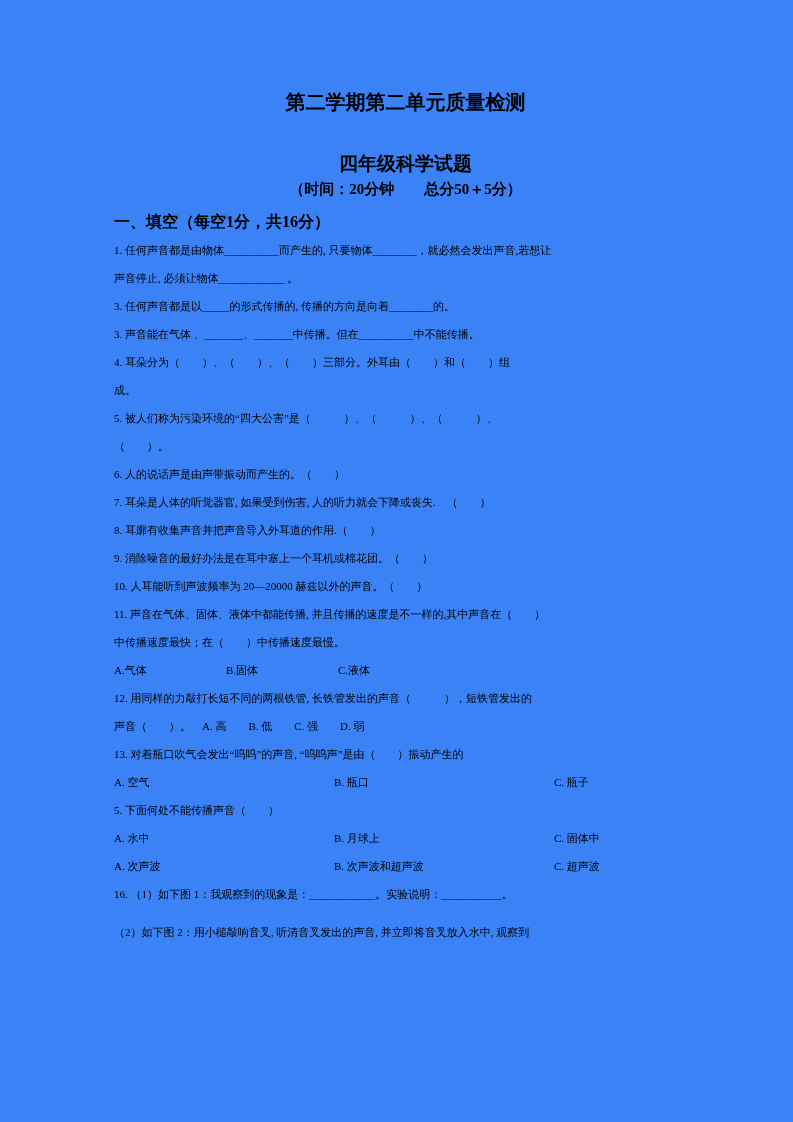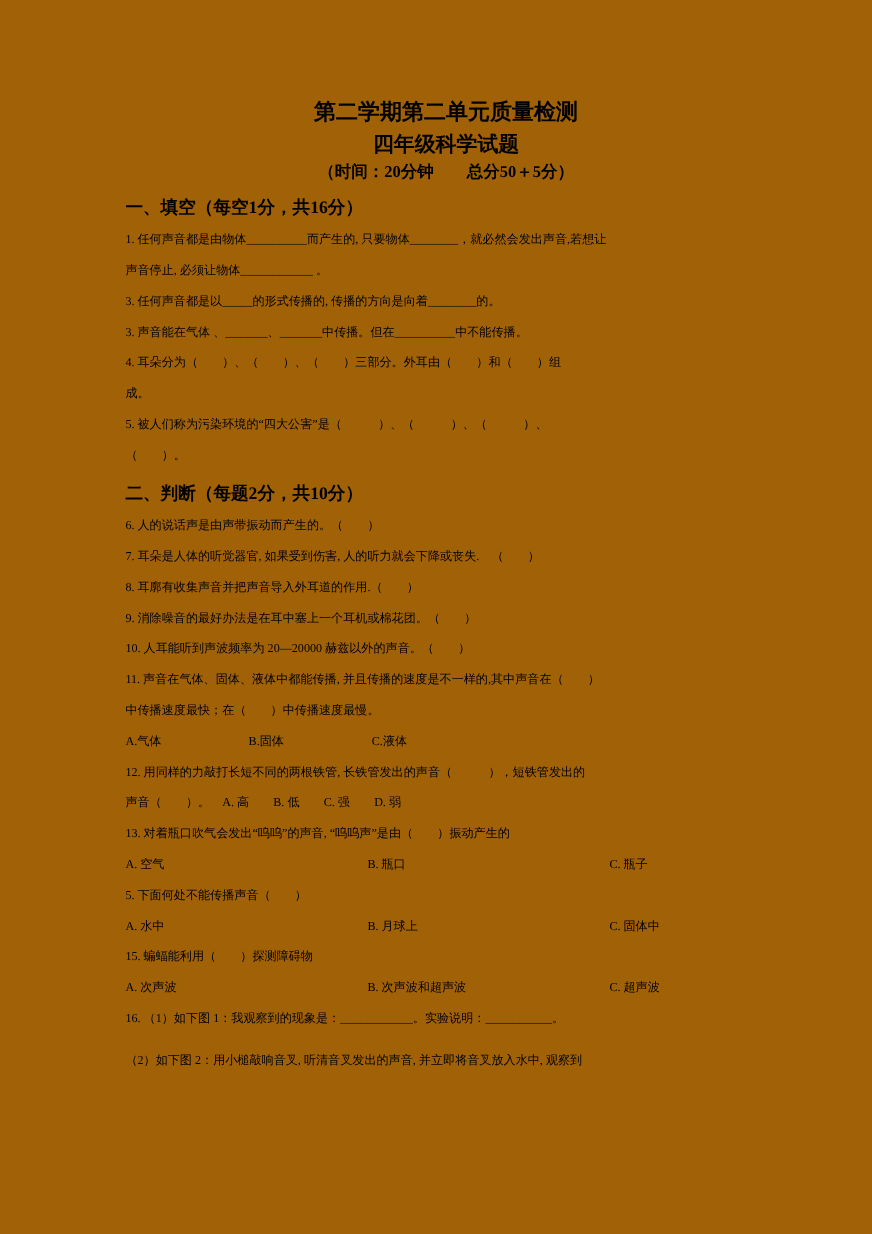--- a/index.html
+++ b/index.html
@@ -8,34 +8,34 @@
     width: 793px;
     height: 1122px;
     color: #000000;
     font-family: "Liberation Serif", "DejaVu Serif", serif;
     overflow: hidden;
   }
   .page {
     width: 793px;
     height: 1122px;
     padding: 88px 96px 0 114px;
-    background: #a16207;
+    background: #3b82f6;
   }
   .title {
     text-align: center;
     font-size: 20px;
     font-weight: bold;
     line-height: 28px;
   }
   .subtitle {
     text-align: center;
     font-size: 19px;
     font-weight: bold;
     line-height: 28px;
-    margin-top: 2px;
+    margin-top: 34px;
   }
   .meta {
     text-align: center;
     font-size: 15px;
     font-weight: bold;
     line-height: 22px;
   }
   .heading {
     font-size: 16px;
     font-weight: bold;
@@ -70,21 +70,20 @@
     <p class="line">声音停止, 必须让物体____________ 。</p>
     <p class="line">3. 任何声音都是以_____的形式传播的, 传播的方向是向着________的。</p>
     <p class="line">3. 声音能在气体 、_______、_______中传播。但在__________中不能传播。</p>
     <p class="line">4. 耳朵分为（　　）、（　　）、（　　）三部分。外耳由（　　）和（　　）组</p>
     <p class="line">成。</p>
     <p class="line">5. 被人们称为污染环境的“四大公害”是（　　　）、（　　　）、（　　　）、</p>
     <p class="line">（　　）。</p>
   </div>
 
   <div class="section">
-    <div class="heading">二、判断（每题2分，共10分）</div>
     <p class="line">6. 人的说话声是由声带振动而产生的。（　　）</p>
     <p class="line">7. 耳朵是人体的听觉器官, 如果受到伤害, 人的听力就会下降或丧失.　（　　）</p>
     <p class="line">8. 耳廓有收集声音并把声音导入外耳道的作用.（　　）</p>
     <p class="line">9. 消除噪音的最好办法是在耳中塞上一个耳机或棉花团。（　　）</p>
     <p class="line">10. 人耳能听到声波频率为 20—20000 赫兹以外的声音。（　　）</p>
   </div>
 
   <div class="section">
 
     <p class="line">11. 声音在气体、固体、液体中都能传播, 并且传播的速度是不一样的,其中声音在（　　）</p>
@@ -105,21 +104,20 @@
       <span class="opt">C. 瓶子</span>
     </p>
 
     <p class="line">5. 下面何处不能传播声音（　　）</p>
     <p class="line opts opts-wide">
       <span class="opt">A. 水中</span>
       <span class="opt">B. 月球上</span>
       <span class="opt">C. 固体中</span>
     </p>
 
-    <p class="line">15. 蝙蝠能利用（　　）探测障碍物</p>
     <p class="line opts opts-wide">
       <span class="opt">A. 次声波</span>
       <span class="opt">B. 次声波和超声波</span>
       <span class="opt">C. 超声波</span>
     </p>
 
     <p class="line">16. （1）如下图 1：我观察到的现象是：____________。实验说明：___________。</p>
     <p class="line gap-top">（2）如下图 2：用小槌敲响音叉, 听清音叉发出的声音, 并立即将音叉放入水中, 观察到</p>
   </div>
 

